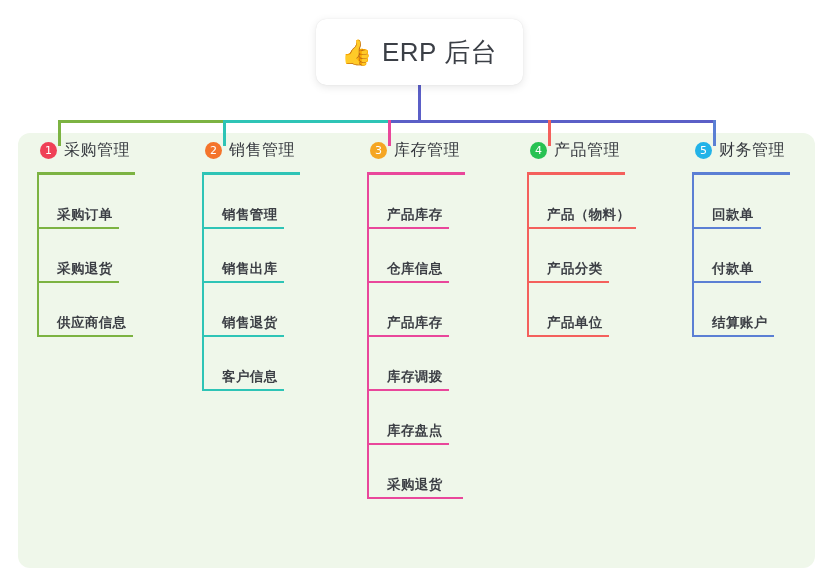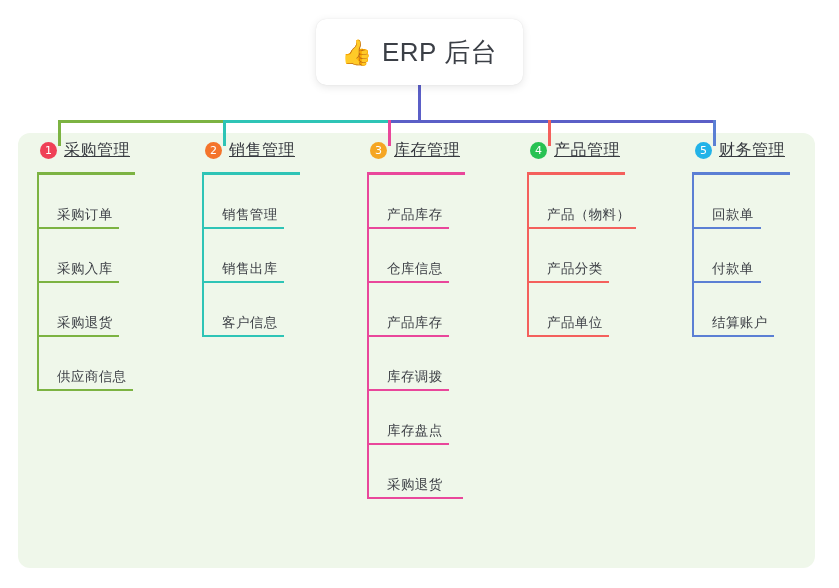--- a/index.html
+++ b/index.html
@@ -115,21 +115,20 @@
     line-height: 17px;
     text-align: center;
     flex: none;
     font-family: "DejaVu Sans", sans-serif;
   }
   .col-title {
     font-size: 16px;
     color: #36393f;
     white-space: nowrap;
     letter-spacing: 0.5px;
-    text-decoration: underline;
   }
   .col-rule {
     height: 3px;
     margin-left: 17px;
     margin-top: 5px;
   }
   .items {
     position: relative;
     margin-left: 17px;
     padding-left: 0;
@@ -141,20 +140,21 @@
     bottom: 0;
     width: 2px;
   }
   .item {
     position: relative;
     height: 54px;
     display: flex;
     align-items: flex-end;
     padding-left: 20px;
     box-sizing: border-box;
+    font-weight: bold;
   }
   .item-label {
     font-size: 13.5px;
     color: #3c3f45;
     white-space: nowrap;
     padding-bottom: 5px;
     letter-spacing: 0.4px;
   }
   .item-rule {
     position: absolute;
@@ -196,24 +196,20 @@
           <span class="col-title">采购管理</span>
         </div>
         <div class="col-rule" style="background: rgb(124, 179, 66); width: 98px;"></div>
         <div class="items">
           <div class="items-spine" style="background: rgb(124, 179, 66);"></div>
           <div class="item">
             <span class="item-label">采购订单</span>
             <div class="item-rule" style="background: rgb(124, 179, 66); width: 82px;"></div>
           </div>
           <div class="item">
-            <span class="item-label">采购入库</span>
-            <div class="item-rule" style="background: rgb(124, 179, 66); width: 82px;"></div>
-          </div>
-          <div class="item">
             <span class="item-label">采购退货</span>
             <div class="item-rule" style="background: rgb(124, 179, 66); width: 82px;"></div>
           </div>
           <div class="item">
             <span class="item-label">供应商信息</span>
             <div class="item-rule" style="background: rgb(124, 179, 66); width: 95.5px;"></div>
           </div>
         </div>
       </div>
       <div class="column" style="left: 167px; width: 150px;">
@@ -226,20 +222,24 @@
           <div class="items-spine" style="background: rgb(46, 196, 182);"></div>
           <div class="item">
             <span class="item-label">销售管理</span>
             <div class="item-rule" style="background: rgb(46, 196, 182); width: 82px;"></div>
           </div>
           <div class="item">
             <span class="item-label">销售出库</span>
             <div class="item-rule" style="background: rgb(46, 196, 182); width: 82px;"></div>
           </div>
           <div class="item">
+            <span class="item-label">销售退货</span>
+            <div class="item-rule" style="background: rgb(46, 196, 182); width: 82px;"></div>
+          </div>
+          <div class="item">
             <span class="item-label">客户信息</span>
             <div class="item-rule" style="background: rgb(46, 196, 182); width: 82px;"></div>
           </div>
         </div>
       </div>
       <div class="column" style="left: 332px; width: 150px;">
         <div class="col-head">
           <span class="badge" style="background: rgb(245, 166, 35);">3</span>
           <span class="col-title">库存管理</span>
         </div>

